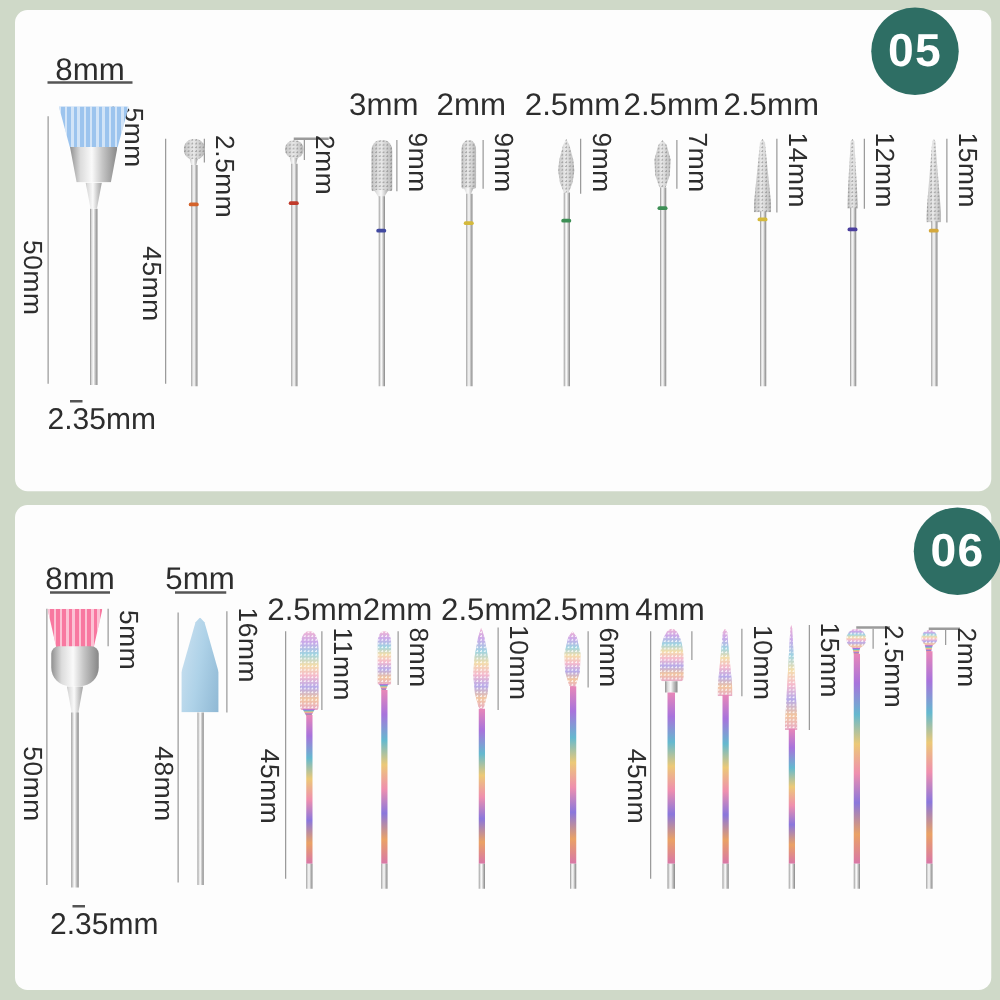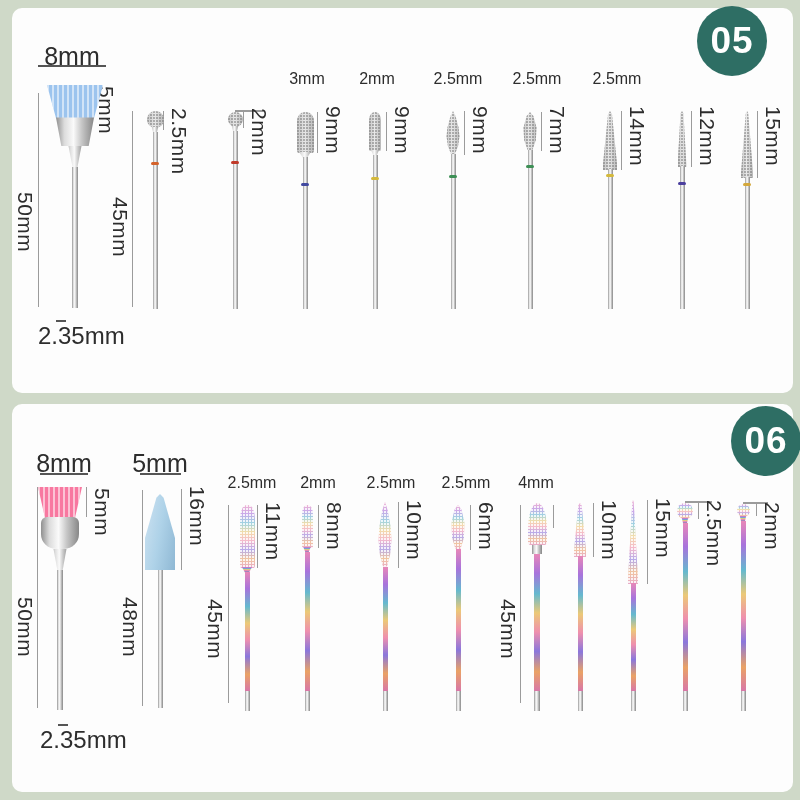--- a/index.html
+++ b/index.html
@@ -26,21 +26,21 @@
   }
   .badge-1{left:697px;top:6px;}
   .badge-2{left:731px;top:406px;}
   #bits-layer{position:absolute;inset:0;z-index:3;}
   .vlabel{
     position:absolute;writing-mode:vertical-rl;white-space:nowrap;
     font-size:21px;color:#2d2d2d;letter-spacing:.5px;
   }
   .hlabel{
     position:absolute;transform:translateX(-50%);white-space:nowrap;
-    font-size:16px;color:#2d2d2d;
+    font-size:25px;color:#2d2d2d;
   }
   .hlabel.big{font-size:25px;}
   .dialabel{
     position:absolute;white-space:nowrap;font-size:24px;color:#2d2d2d;
   }
 </style>
 </head>
 <body style="background: rgb(207, 217, 200);">
 
 <div class="canvas">

